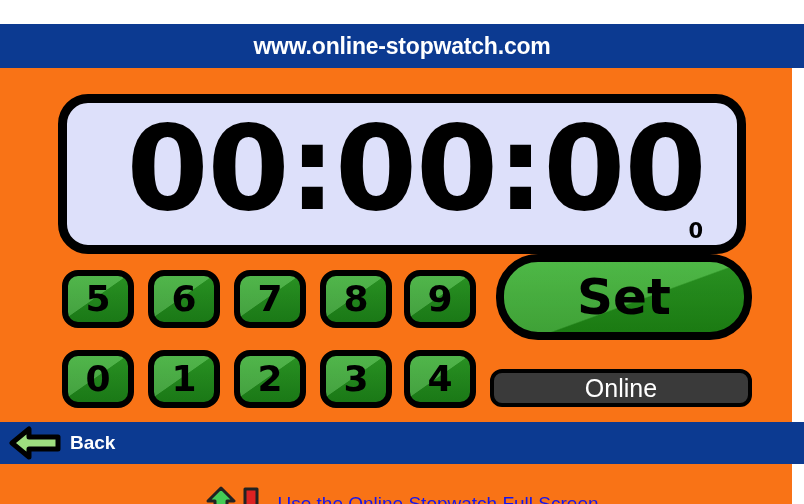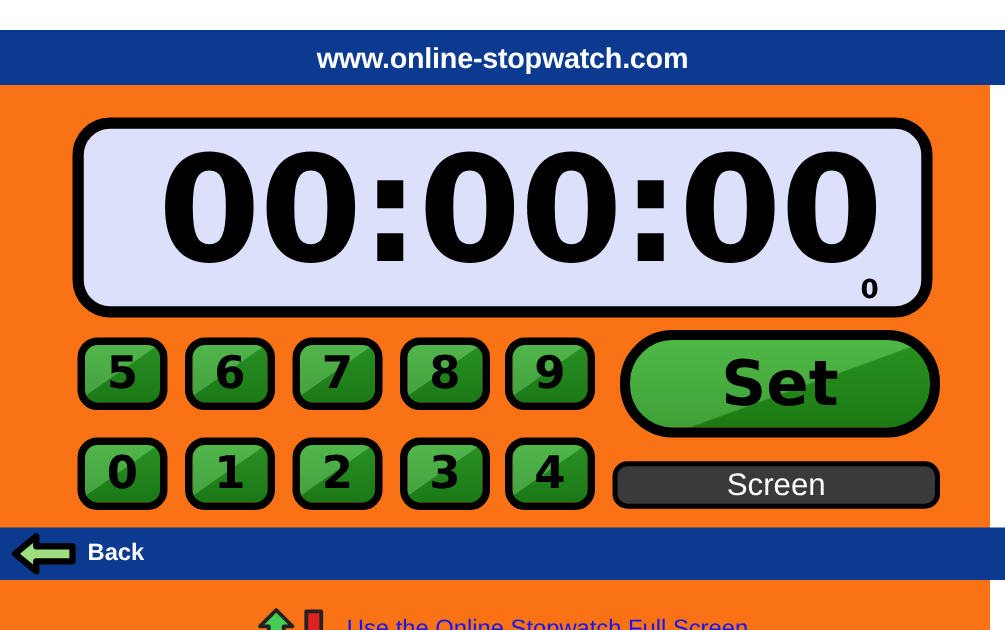--- a/index.html
+++ b/index.html
@@ -68,21 +68,21 @@
   .num-btn span {
     font-family: "DejaVu Sans", sans-serif;
     font-weight: bold;
     font-size: 36px;
     color: #000000;
     line-height: 1;
   }
 
   
   .set-btn {
-    position: absolute; left: 496px; top: 240px; width: 256px; height: 86px;
+    position: absolute; left: 496px; top: 230px; width: 256px; height: 86px;
     border: 8px solid #000000;
     border-radius: 42px;
     background:
       linear-gradient(160deg, rgba(255,255,255,0.14) 0%, rgba(255,255,255,0.14) 55%, rgba(0,0,0,0.16) 56%, rgba(0,0,0,0.16) 100%),
       linear-gradient(180deg, #31ac28 0%, #209216 100%);
     display: flex; align-items: center; justify-content: center;
     cursor: pointer;
   }
   .set-btn span {
     font-family: "DejaVu Sans", sans-serif;
@@ -185,21 +185,21 @@
     <div class="num-btn" style="left:404px; top:326px;">
         <span>4</span>
       </div>
   </div>
 
   <div class="set-btn">
     <span>Set</span>
   </div>
 
   <div class="clear-btn">
-    <span>Screen</span>
+    <span>Online</span>
   </div>
 
   <div class="back-bar">
     <svg class="back-arrow" viewBox="0 0 56 34">
       <path d="M21 3 L21 11 L50 11 L50 23 L21 23 L21 31 L4 17 Z" fill="#9ede80" stroke="#000000" stroke-width="5" stroke-linejoin="round"></path>
     </svg>
     <div class="back-label">Back</div>
   </div>
 
   <div class="footer">

